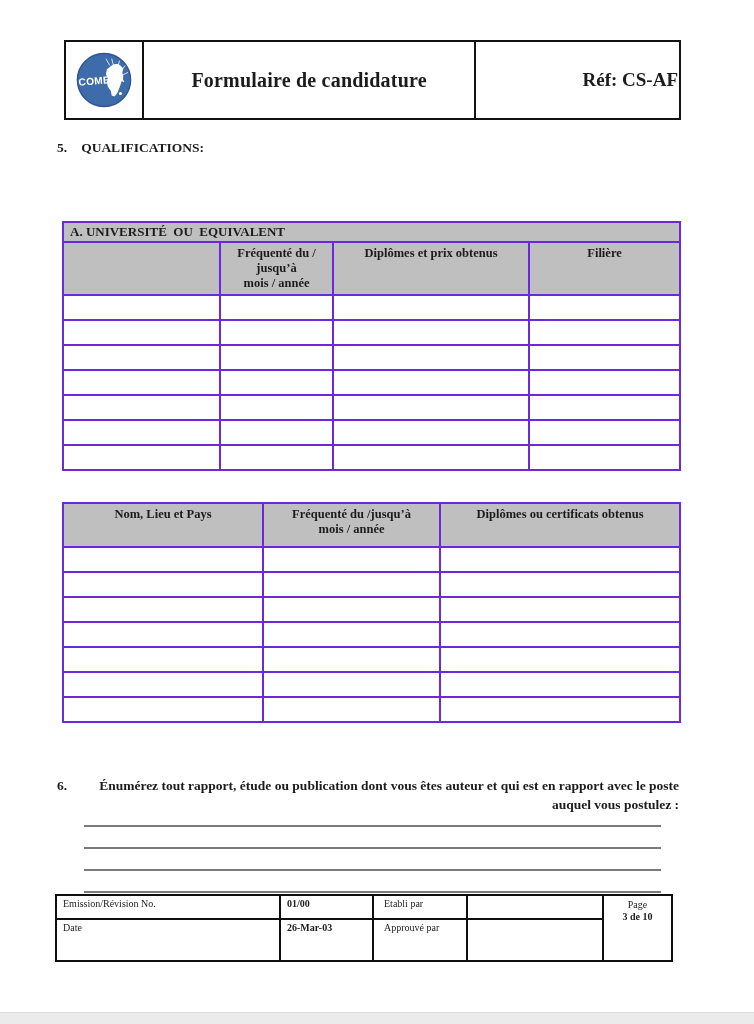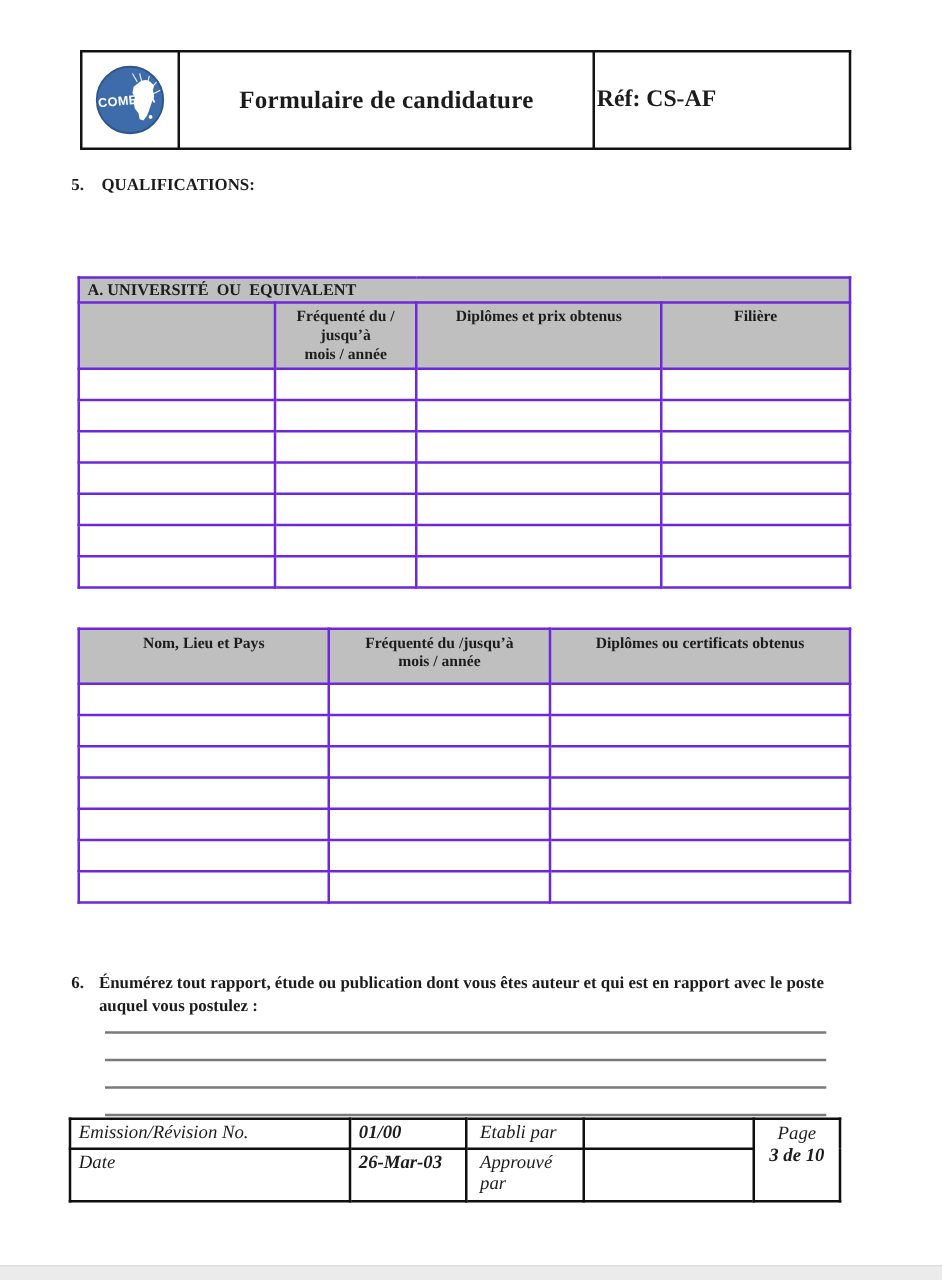--- a/index.html
+++ b/index.html
@@ -6,46 +6,46 @@
   .page{
     position:relative;width:754px;height:1024px;background:#ffffff;
     font-family:"Liberation Serif","DejaVu Serif",serif;color:#1c1c1c;
     overflow:hidden;
   }
   
   .header-tbl{position:absolute;left:64px;top:40px;width:617px;border-collapse:collapse;}
   .header-tbl td{border:2px solid #121212;height:74px;vertical-align:middle;}
   .logo-cell{width:74px;text-align:center;}
   .title-cell{width:332px;text-align:center;font-weight:bold;font-size:20px;letter-spacing:.2px;}
-  .ref-cell{width:203px;text-align:left;font-weight:bold;font-size:19px;}
+  .ref-cell{width:203px;text-align:right;font-weight:bold;font-size:19px;}
   .logo-svg{display:block;margin:0 auto;}
   
   .sec5{position:absolute;left:57px;top:140px;display:flex;gap:14px;font-weight:bold;font-size:13.5px;}
   .note{position:absolute;left:57px;top:169px;width:650px;font-size:13px;line-height:17px;}
   .note .it{font-style:italic;}
   
   .form-tbl{border-collapse:collapse;table-layout:fixed;}
   .form-tbl td,.form-tbl th{border:2px solid #6d28d9;padding:0;}
   .tbl-a{position:absolute;left:62px;top:221px;width:617px;}
   .tbl-b{position:absolute;left:62px;top:502px;width:617px;}
   .band{background:#bfbfbf;font-weight:bold;font-size:13px;text-align:left;padding:1px 6px !important;height:16px;}
   .col-hdr{background:#bfbfbf;font-weight:bold;font-size:12.5px;text-align:center;vertical-align:top;
            white-space:pre-line;line-height:15px;padding:3px 4px !important;}
   .tbl-a .col-hdr{height:41px;}
   .tbl-b .col-hdr{height:36px;}
   .body-row td{height:23px;background:#fff;}
   
   .sec6{position:absolute;left:57px;top:776px;width:624px;display:flex;gap:12px;
         font-weight:bold;font-size:13.5px;line-height:19px;}
-  .sec6 .txt{width:600px;}
+  .sec6 .txt{width:600px;text-align:right;}
   .lines-wrap{position:absolute;left:84px;top:825px;width:577px;}
   .ruled-line{height:20px;border-top:2px solid #7a7a7a;}
   
   .footer-tbl{position:absolute;left:55px;top:894px;width:616px;border-collapse:collapse;table-layout:fixed;}
-  .footer-tbl td{border:2px solid #0f0f0f;font-size:15px;vertical-align:top;padding:2px 6px;font-style:italic;}
+  .footer-tbl td{border:2px solid #0f0f0f;font-size:10px;vertical-align:top;padding:2px 6px;}
   .f-r1 td{height:18px;}
   .f-r2 td{height:36px;}
   .f-val{font-weight:bold;}
   .f-by{padding-left:10px !important;padding-right:14px !important;}
   .page-cell{text-align:center;vertical-align:top;padding-top:3px !important;}
   .page-cell .pv{font-weight:bold;display:block;margin-top:1px;}
   
   .bottom-band{position:absolute;left:0;top:1012px;width:754px;height:12px;
                background:#ebebeb;border-top:1px solid #dcdcdc;}
 </style>

